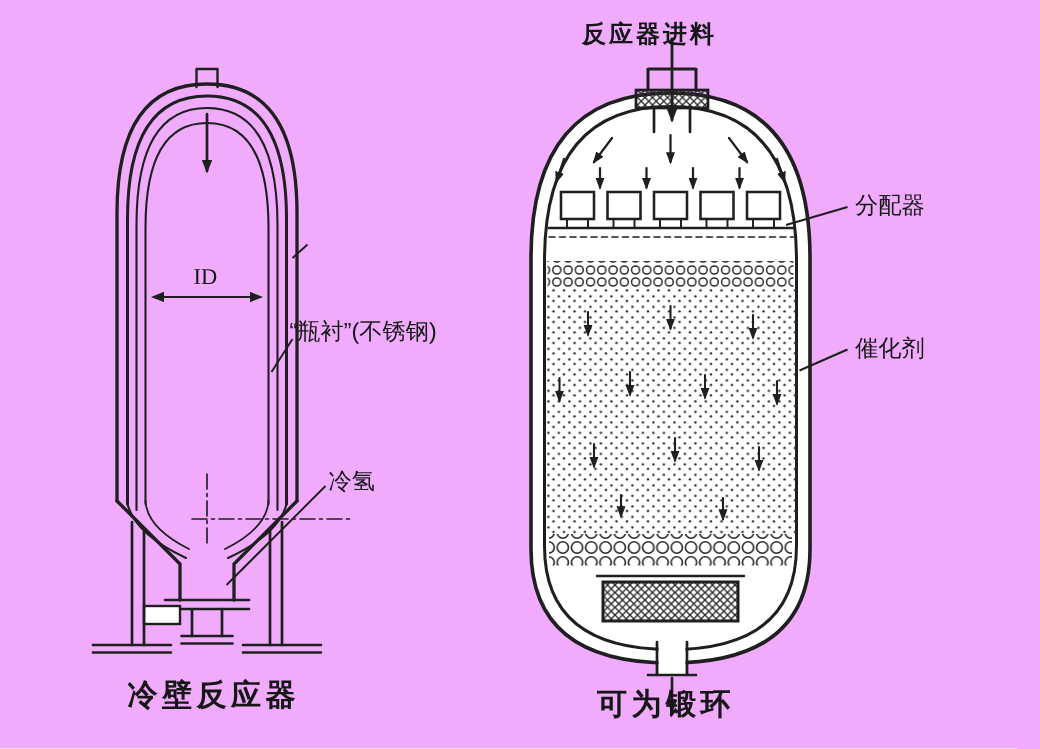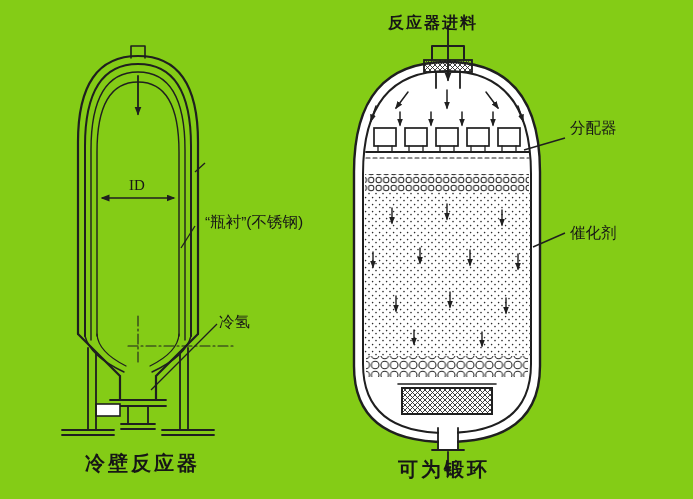--- a/index.html
+++ b/index.html
@@ -1,19 +1,19 @@
 <!DOCTYPE html>
 <html><head>
 <meta charset="utf-8">
 <style>
   html,body{margin:0;padding:0;background:#ffffff;}
   #stage{
     position:relative;
     width:693px;height:499px;
-    background:#84cc16;
+    background:#f0abfc;
     font-family:"Liberation Sans", sans-serif;
     color:#1a1a1a;
     overflow:hidden;
   }
   #lineart{position:absolute;left:0;top:0;}
   .lbl{position:absolute;white-space:nowrap;color:#161616;}
   .lbl.wrap{white-space:normal;}
   .small{font-size:15.5px;line-height:1.4;}
   .caption{font-size:20px;font-weight:700;letter-spacing:3px;}
   .feed{font-size:16px;font-weight:700;letter-spacing:2px;}
@@ -160,26 +160,26 @@
     </g>
 
     <g stroke="#1f1f1f" stroke-width="1.4">
       <line x1="565" y1="138" x2="524" y2="150"></line>
       <line x1="565" y1="233" x2="533" y2="247"></line>
     </g>
   </svg>
 
   <div class="lbl feed" style="left:388px;top:13px;">反应器进料</div>
 
-  <div class="lbl small" style="left:570px;top:117px;">分配器</div>
+  <div class="lbl small" style="left:570px;top:127px;">分配器</div>
 
   <div class="lbl small" style="left:570px;top:222px;">催化剂</div>
 
 
-  <div class="lbl small" style="left:193px;top:211px;margin-left:12px;">“瓶衬”(不锈钢)</div>
+  <div class="lbl small" style="left:193px;top:211px;">“瓶衬”(不锈钢)</div>
 
   <div class="lbl small" style="left:219px;top:311px;">冷氢</div>
 
   <div class="lbl iditalic" style="left:129px;top:177px;">ID</div>
 
   <div class="lbl caption" style="left:85px;top:450px;text-align:right;">冷壁反应器</div>
 
   <div class="lbl caption" style="left:398px;top:456px;">可为锻环</div>
 
 </div>

